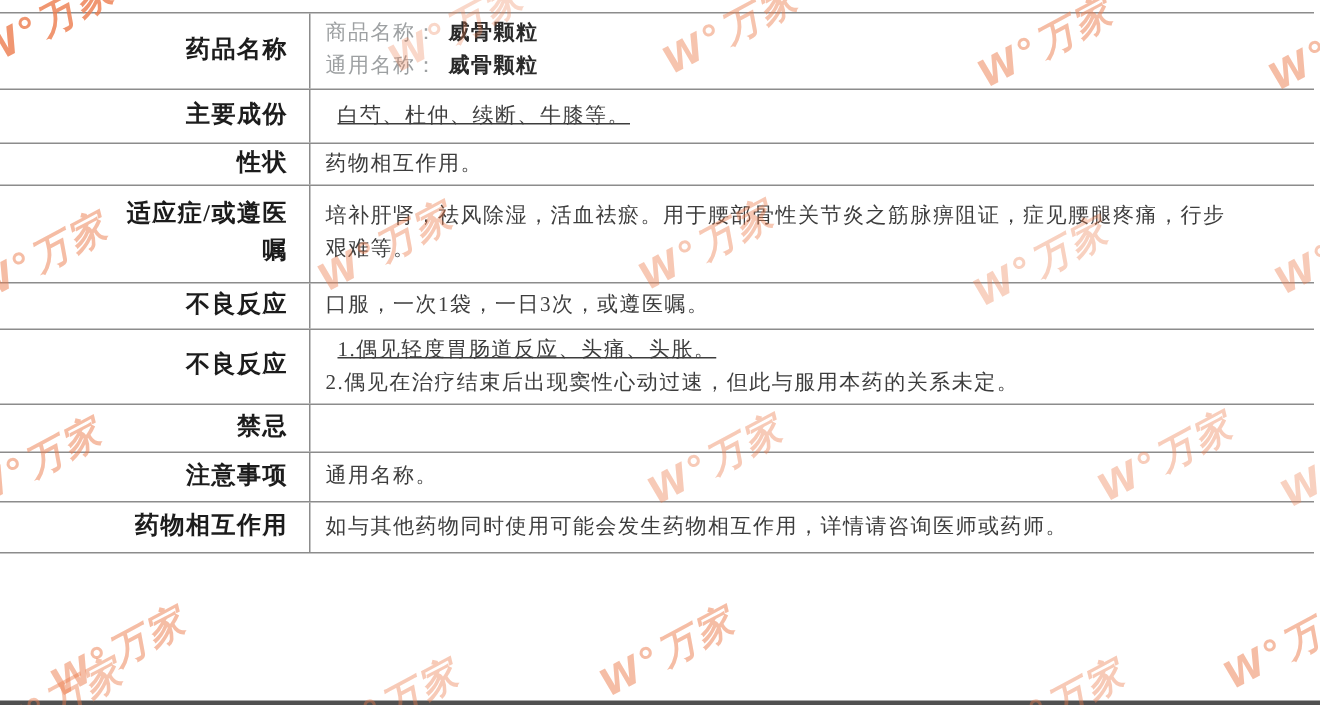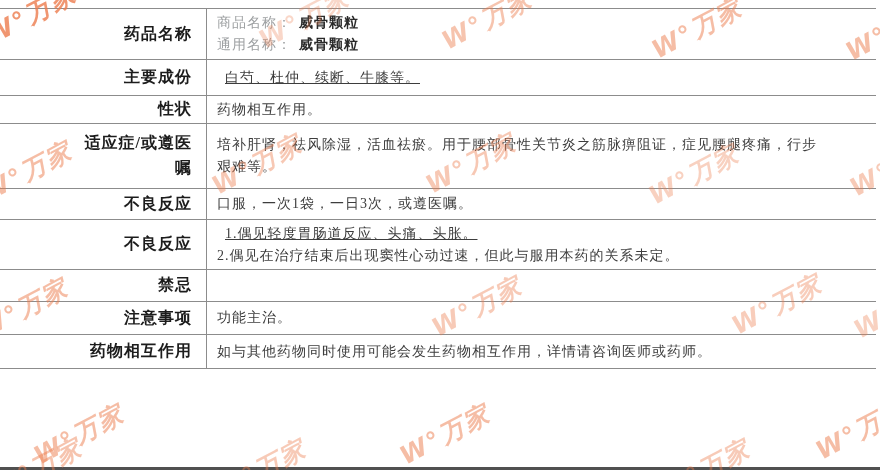--- a/index.html
+++ b/index.html
@@ -138,21 +138,21 @@
       </div>
     </div>
 
     <div class="row" style="height:32px">
       <div class="label-cell">禁忌</div>
     </div>
 
     <div class="row" style="height:33px">
       <div class="label-cell">注意事项</div>
       <div class="content-cell">
-        <div class="content-line">功能主治。</div>
+        <div class="content-line">通用名称。</div>
       </div>
     </div>
 
     <div class="row" style="height:34px">
       <div class="label-cell">药物相互作用</div>
       <div class="content-cell">
         <div class="content-line">如与其他药物同时使用可能会发生药物相互作用，详情请咨询医师或药师。</div>
       </div>
     </div>
 

